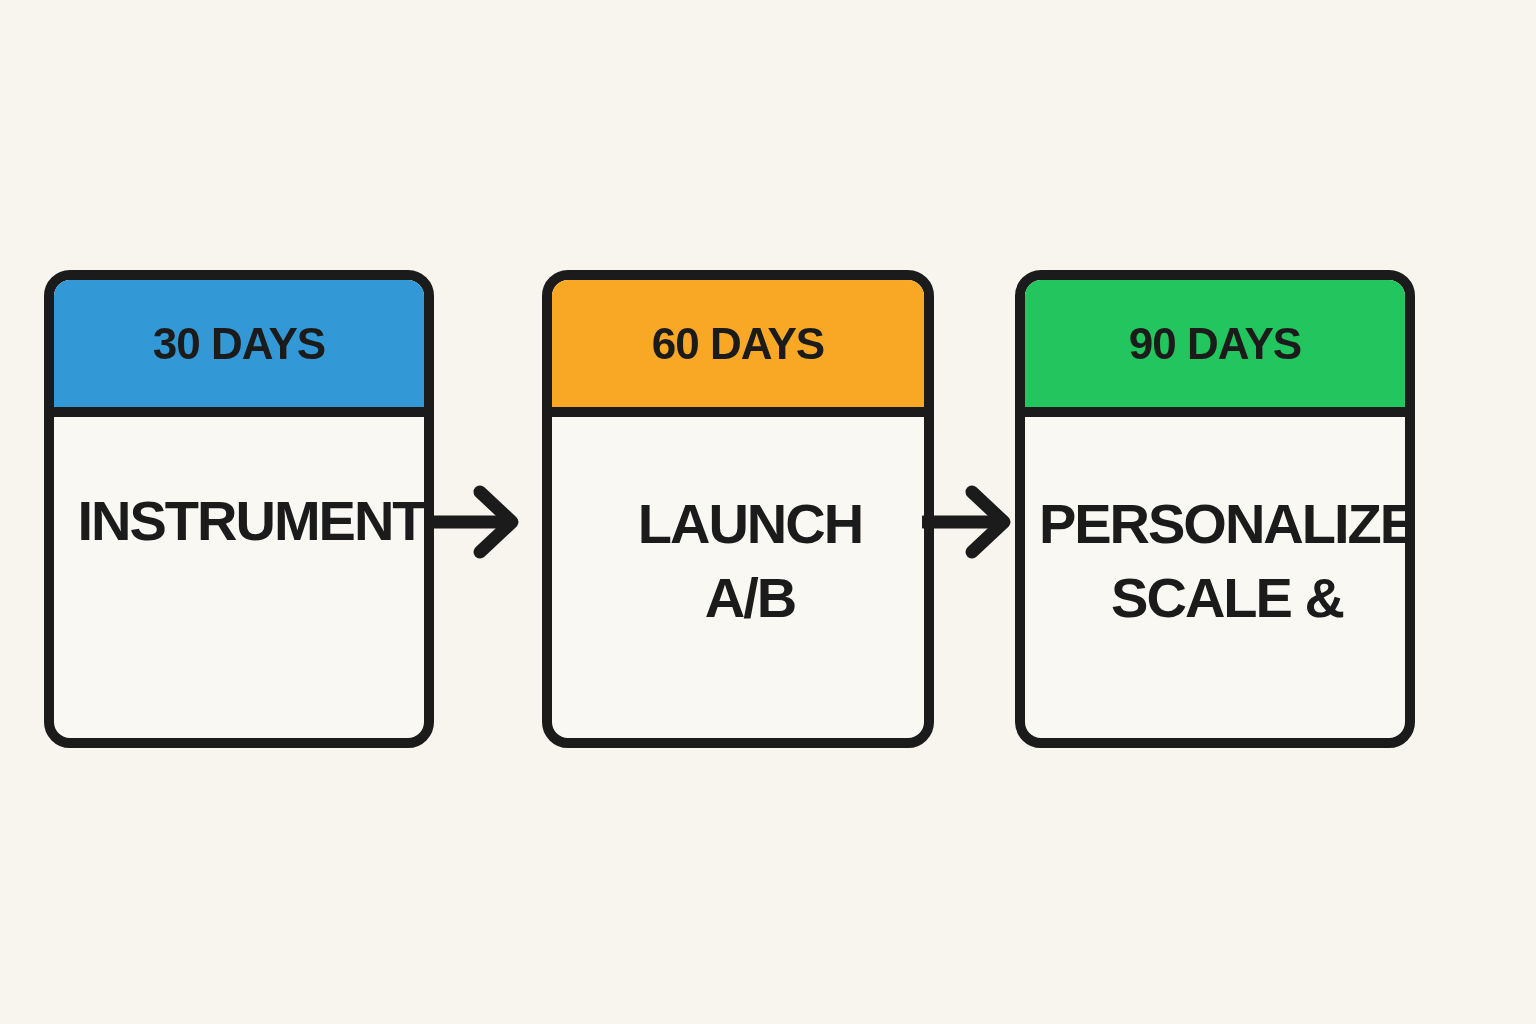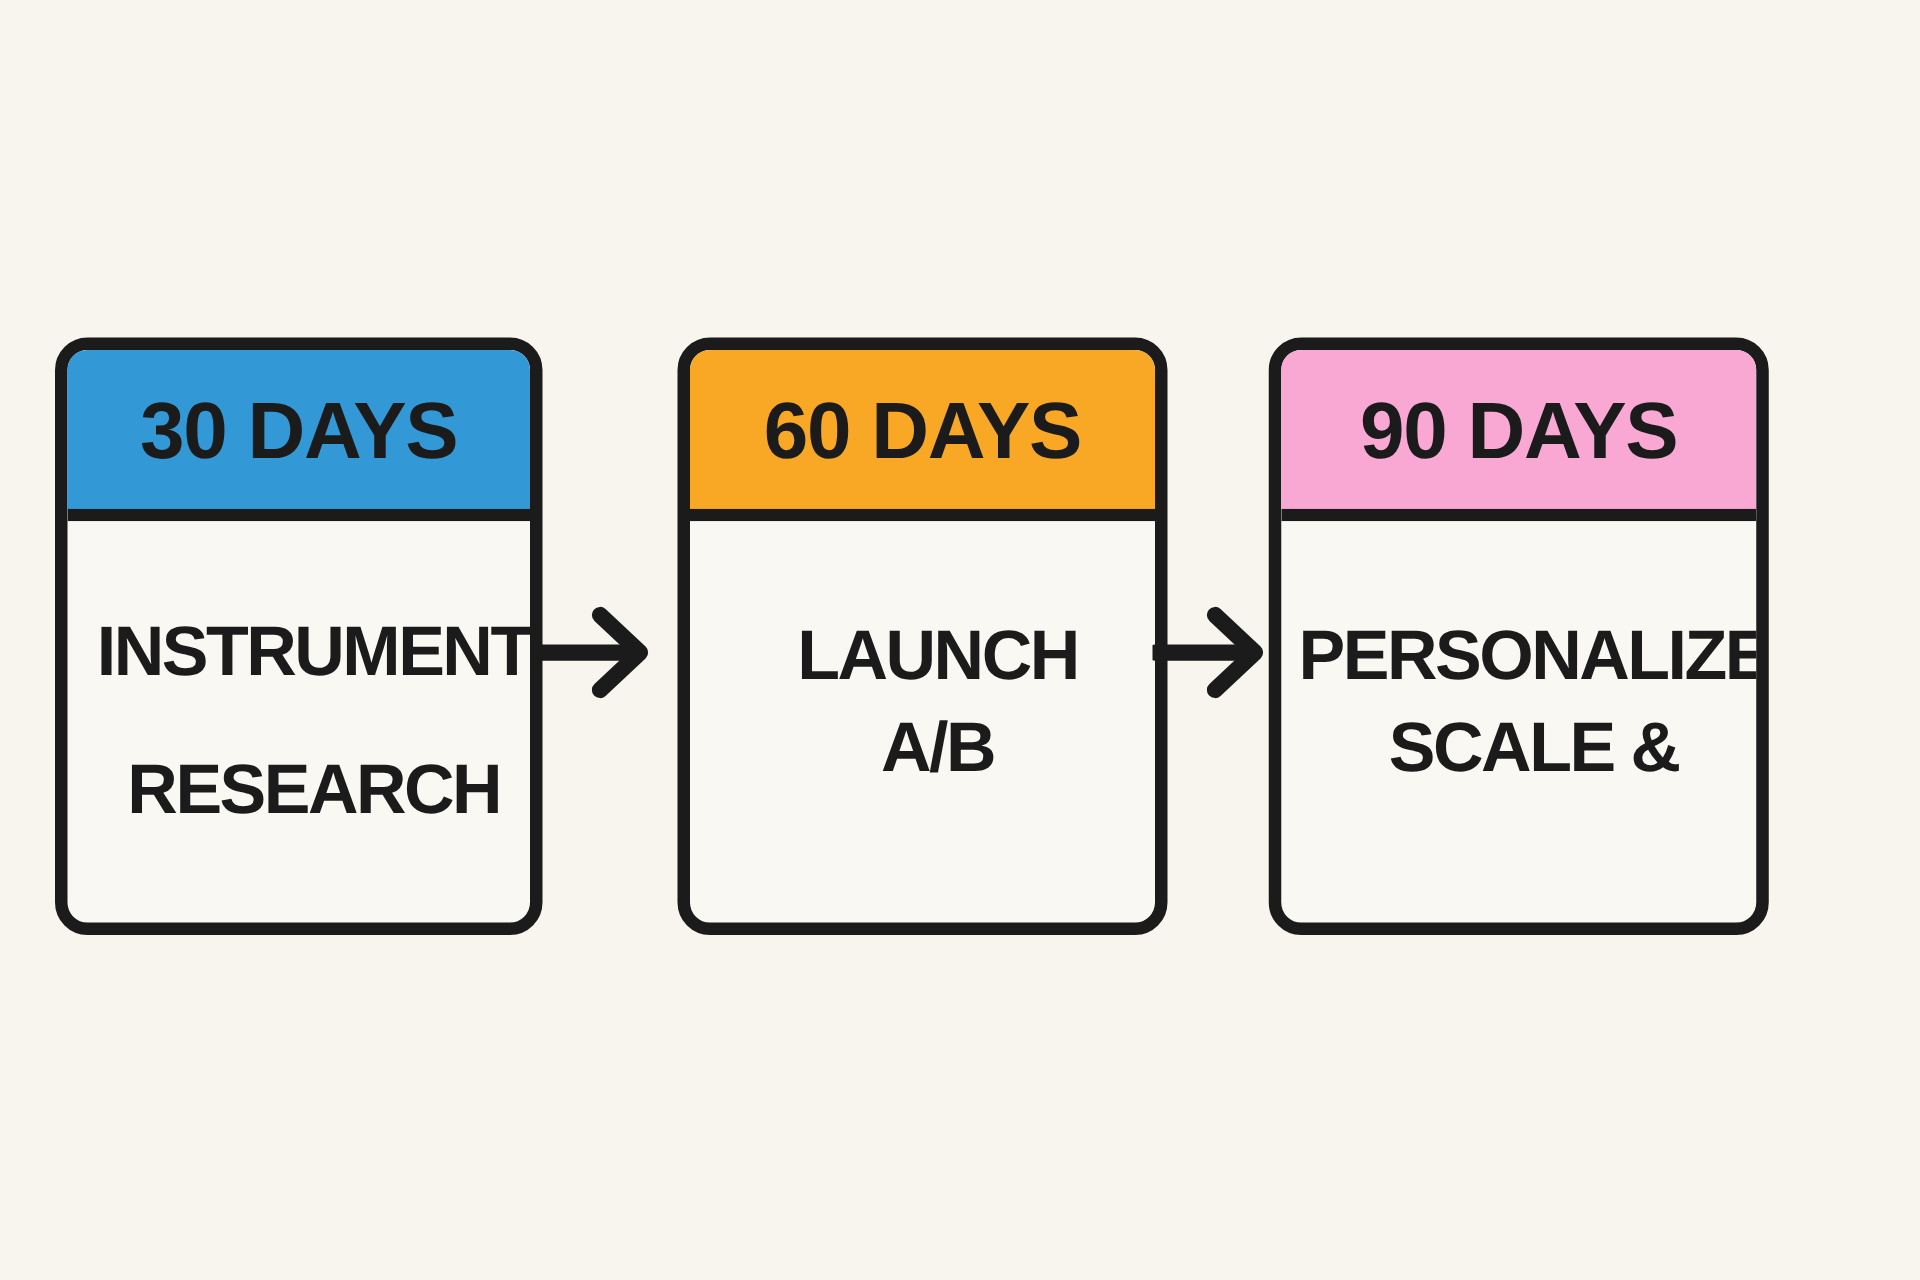--- a/index.html
+++ b/index.html
@@ -35,21 +35,21 @@
     height: 127px;
     flex: 0 0 auto;
     border-bottom: 10px solid #1b1b1b;
     display: flex;
     align-items: center;
     justify-content: center;
     border-top-left-radius: 14px;
     border-top-right-radius: 14px;
   }
   .card-header span {
-    font-size: 64px;
+    font-size: 44px;
     font-weight: 700;
     letter-spacing: -1px;
     color: #1b1b1b;
   }
   .card-body {
     flex: 1 1 auto;
     display: flex;
     flex-direction: column;
     align-items: center;
     padding-top: 70px;
@@ -81,21 +81,20 @@
 <body>
 
 <div class="canvas">
 
   <div class="card card-1">
     <div class="card-header" style="background-color: rgb(51, 153, 214);">
       <span>30 DAYS</span>
     </div>
     <div class="card-body spread">
       <div class="line">INSTRUMENT</div>
-      <div class="line">RESEARCH</div>
     </div>
   </div>
 
   <div class="arrow arrow-1">
     <svg viewBox="0 0 100 80" fill="none" stroke="#1b1b1b" stroke-width="13" stroke-linecap="round" stroke-linejoin="round">
       <line x1="2" y1="40" x2="78" y2="40"></line>
       <polyline points="50,10 82,40 50,70"></polyline>
     </svg>
   </div>
 
@@ -110,21 +109,21 @@
   </div>
 
   <div class="arrow arrow-2">
     <svg viewBox="0 0 100 80" fill="none" stroke="#1b1b1b" stroke-width="13" stroke-linecap="round" stroke-linejoin="round">
       <line x1="2" y1="40" x2="78" y2="40"></line>
       <polyline points="50,10 82,40 50,70"></polyline>
     </svg>
   </div>
 
   <div class="card card-3">
-    <div class="card-header" style="background-color: #f9a8d4;">
+    <div class="card-header" style="background-color: #22c55e;">
       <span>90 DAYS</span>
     </div>
     <div class="card-body">
       <div class="line">PERSONALIZE</div>
       <div class="line">SCALE &amp;</div>
     </div>
   </div>
 
 </div>
 

